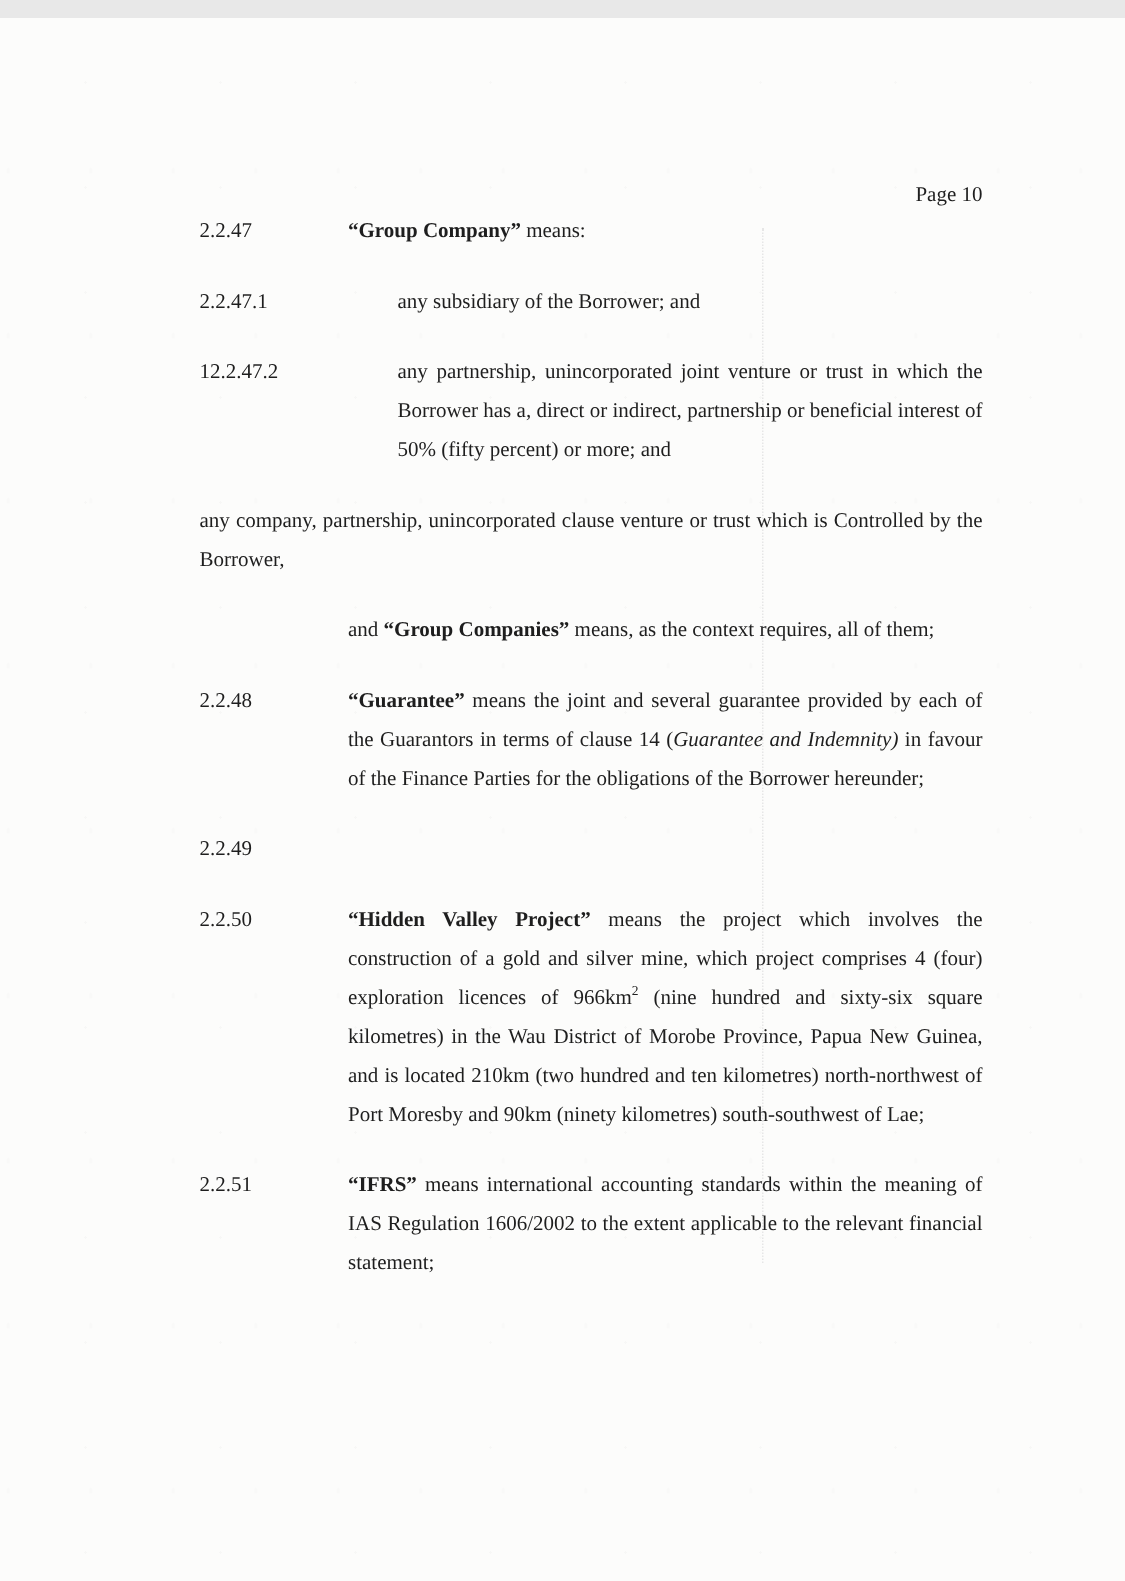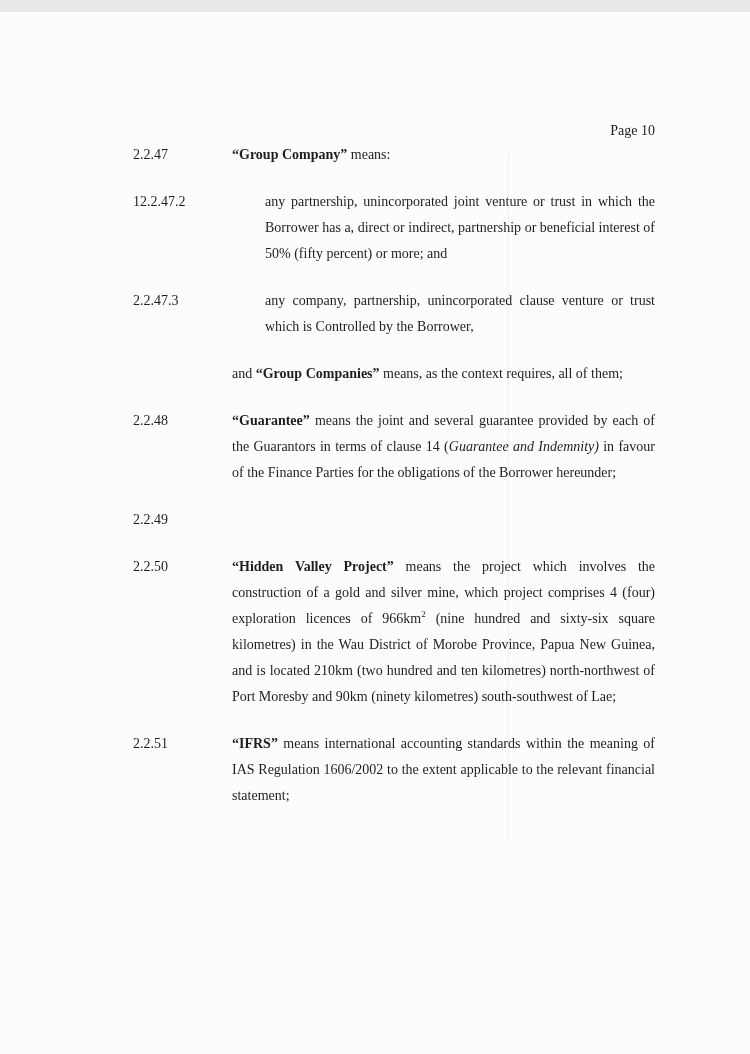--- a/index.html
+++ b/index.html
@@ -76,25 +76,28 @@
 
 <div class="page">
   <div class="page-header">Page 10</div>
 
   <div class="content">
       <div class="clause-row">
         <div class="clause-number">2.2.47</div>
         <div class="clause-body"><b>“Group Company”</b><span> means:</span></div>
       </div>
       <div class="clause-row level-2">
+        <div class="clause-number">2.2.47.1</div>
+        <div class="clause-body"><span>any subsidiary of the Borrower; and</span></div>
+      </div>
+      <div class="clause-row level-2">
         <div class="clause-number">12.2.47.2</div>
         <div class="clause-body"><span>any partnership, unincorporated joint venture or trust in which the Borrower has a, direct or indirect, partnership or beneficial interest of 50% (fifty percent) or more; and</span></div>
       </div>
       <div class="clause-row level-2">
-        <div class="clause-number">2.2.47.3</div>
         <div class="clause-body"><span>any company, partnership, unincorporated clause venture or trust which is Controlled by the Borrower,</span></div>
       </div>
       <div class="clause-row">
         <div class="clause-number"></div>
         <div class="clause-body"><span>and </span><b>“Group Companies”</b><span> means, as the context requires, all of them;</span></div>
       </div>
       <div class="clause-row">
         <div class="clause-number">2.2.48</div>
         <div class="clause-body"><b>“Guarantee”</b><span> means the joint and several guarantee provided by each of the Guarantors in terms of clause 14 (</span><i>Guarantee and Indemnity)</i><span> in favour of the Finance Parties for the obligations of the Borrower hereunder;</span></div>
       </div>

